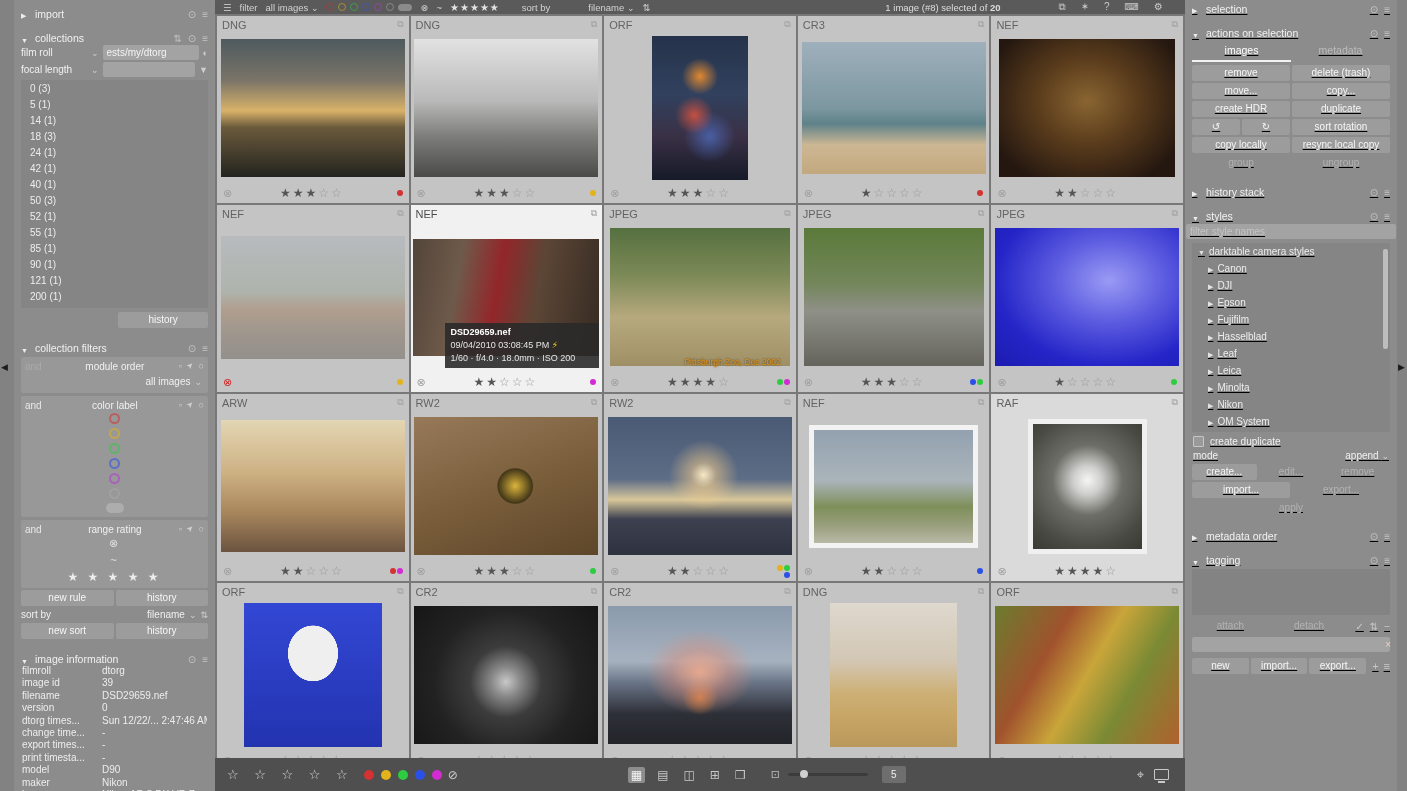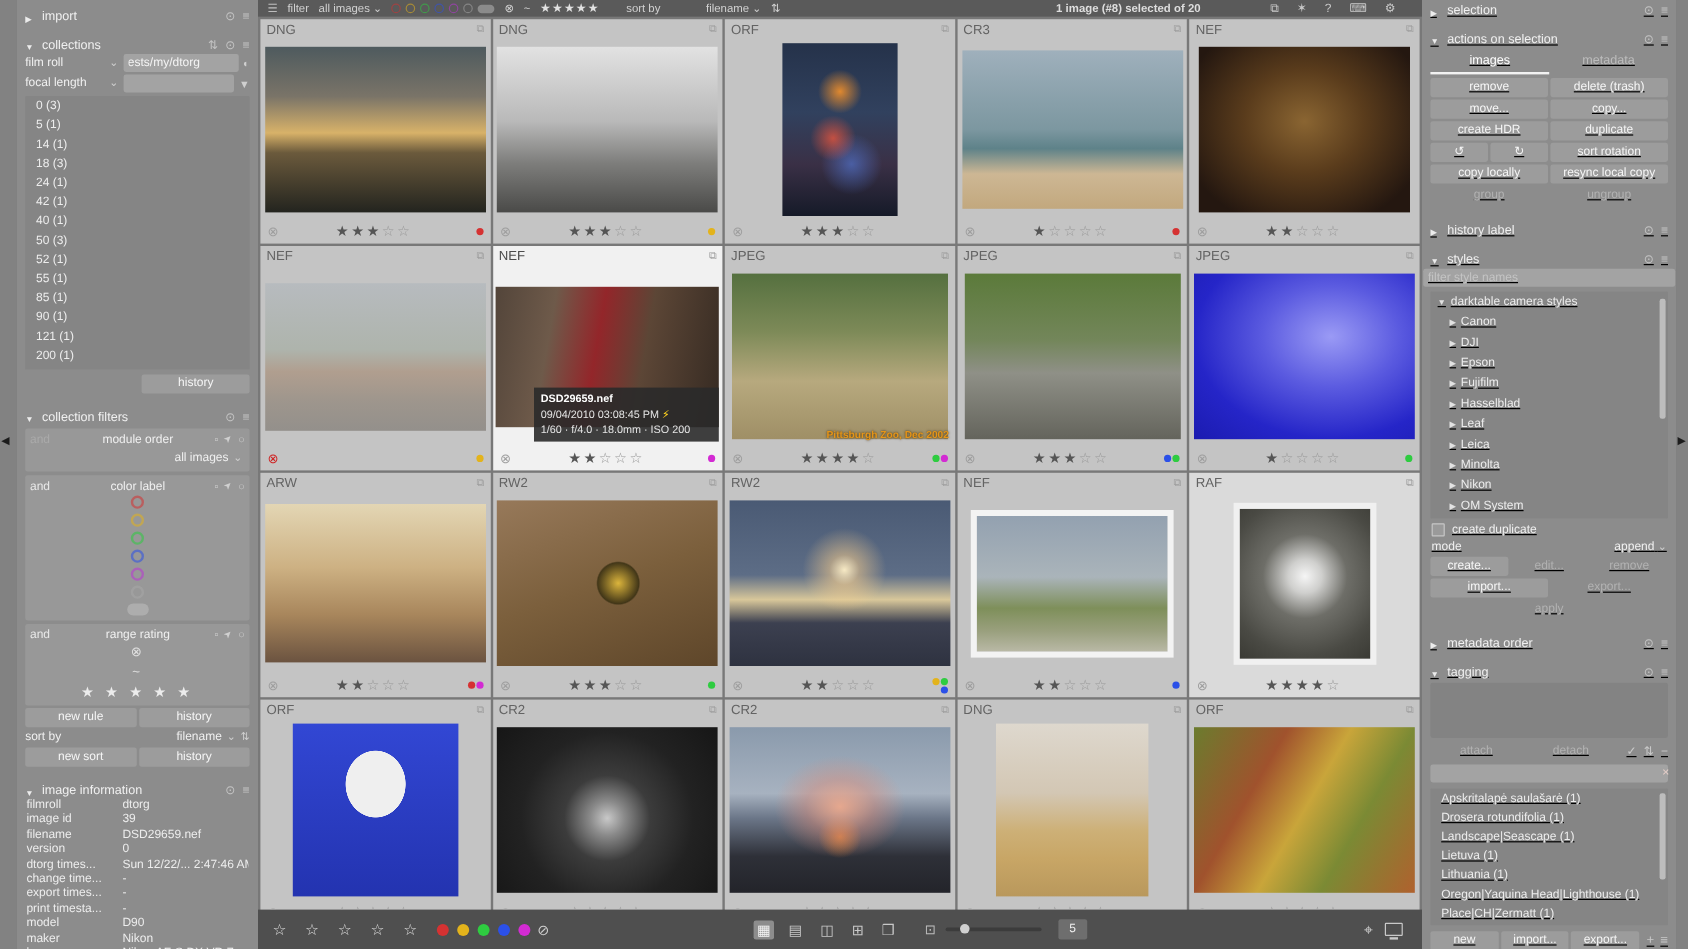--- a/index.html
+++ b/index.html
@@ -57,21 +57,21 @@
   .inforow .k{width:80px;flex:none;overflow:hidden;white-space:nowrap;}
   .inforow .v{flex:1;white-space:nowrap;overflow:hidden;}
 
   
   .center{flex:1;display:flex;flex-direction:column;min-width:0;}
   .top-bar{height:14px;background:#5a5a5a;display:flex;align-items:center;gap:8px;padding:0 8px;font-size:9.5px;color:#d2d2d2;flex:none;white-space:nowrap;}
   .tb-dots{display:flex;gap:4px;align-items:center;}
   .tb-dot{width:8px;height:8px;border-radius:50%;border:1.5px solid;opacity:.55;box-sizing:border-box;}
   .tb-pill{width:14px;height:7px;border-radius:4px;background:#9f9f9f;opacity:.7;}
   .tb-rating{font-size:10px;color:#e2e2e2;letter-spacing:1px;}
-  .status{margin-left:auto;color:#dedede;font-weight:bold;}
+  .status{margin-left:auto;color:#dedede;}
   .tb-icons{display:flex;gap:15px;margin:0 14px 0 50px;color:#c9c9c9;font-size:10px;}
 
   .grid{flex:1;display:grid;grid-template-columns:repeat(5,1fr);grid-auto-rows:187px;gap:2px;background:#787878;padding:2px 2px 0;overflow:hidden;min-height:0;}
   .cell{background:#c4c4c4;display:flex;flex-direction:column;overflow:hidden;position:relative;}
   .cell.selected{background:#f1f1f1;}
   .cell.hover{background:#dadada;}
   .cell-header{height:17px;display:flex;align-items:center;padding:0 5px;font-size:11px;color:#636363;flex:none;gap:20px;}
   .cell.selected .cell-header{color:#4c4c4c;}
   .group-icon{margin-left:auto;font-size:9px;color:#9d9d9d;}
   .cell-img{flex:1;display:flex;align-items:center;justify-content:center;position:relative;min-height:0;}
@@ -82,21 +82,21 @@
   .reject-icon.rej{color:#cf2222;}
   .stars{flex:1;text-align:center;font-size:12px;letter-spacing:2px;}
   .stars .on{color:#555;}
   .stars .off{color:#999;}
   .fdots{display:flex;gap:1px;width:16px;justify-content:flex-end;flex-wrap:wrap;}
   .fdot{width:6px;height:6px;border-radius:50%;}
 
   .ovl{position:absolute;left:34px;right:3px;bottom:4px;background:rgba(42,42,42,.9);padding:3px 6px;color:#e4e4e4;font-size:9px;line-height:1.45;}
   .ovl .l1{font-weight:bold;color:#fff;}
   .ovl .flash{color:#ffd21e;}
-  .caption{position:absolute;right:5px;bottom:5px;color:#e59518;font-size:8.5px;text-shadow:0 0 2px #3a2a10;font-weight:bold;}
+  .caption{position:absolute;right:15px;bottom:5px;color:#e59518;font-size:8.5px;text-shadow:0 0 2px #3a2a10;}
 
   
   .t1{background:linear-gradient(180deg,#4e5a5e 0%,#7a7468 30%,#d8b269 52%,#6b5a3c 64%,#23241f 100%);}
   .t2{background:linear-gradient(180deg,#e2e2e2,#b9b9b9 45%,#7e7e7c 70%,#4a4a48);}
   .t3{width:50%;height:96%;background:radial-gradient(circle at 50% 28%,rgba(255,150,40,.85) 0%,rgba(255,150,40,0) 16%),radial-gradient(circle at 44% 55%,rgba(255,90,60,.7) 0%,rgba(255,90,60,0) 20%),radial-gradient(circle at 60% 70%,rgba(90,140,255,.5) 0%,rgba(90,140,255,0) 22%),linear-gradient(180deg,#25324a,#31415e 40%,#3a3046 70%,#151a28);}
   .t4{height:88%;background:linear-gradient(180deg,#9fb0bc,#7c97a0 50%,#5e8289 62%,#cdb794 78%,#c2a87e);}
   .t5{width:92%;background:radial-gradient(ellipse at 50% 45%,#8a6532 0%,#5a3c1c 40%,#241710 85%);}
   .t6{height:82%;background:linear-gradient(180deg,#a7b0b8,#93a08f 45%,#98704e 60%,#6f5d49 80%,#585046);}
   .t7{height:78%;width:97%;background:linear-gradient(100deg,#53453a,#6e5a4a 25%,#93262a 45%,#5c4636 65%,#352a22);}
   .t8{width:94%;background:linear-gradient(180deg,#55703f,#7d8a58 35%,#b7a97e 65%,#9f8f66);}
@@ -773,21 +773,21 @@
         <div class="btn">copy locally</div>
         <div class="btn">resync local copy</div>
       </div>
     <div class="grow">
       <div class="btn ghost">group</div>
       <div class="btn ghost">ungroup</div>
     </div>
 
     <div class="sec-h">
       <span class="tri">▶</span>
-      <span>history label</span>
+      <span>history stack</span>
       <span class="h-icons">
           <span>⊙</span>
           <span>≡</span>
         </span>
     </div>
 
     <div class="sec-h">
       <span class="tri">▼</span>
       <span>styles</span>
       <span class="h-icons">
@@ -864,30 +864,20 @@
         <span>⇅</span>
         <span>−</span>
       </span>
     </div>
 
     <div class="search-row">
       <input class="inp" style="">
       <span class="x">×</span>
     </div>
 
-    <div class="listbox" id="tags-list" style="min-height:112px">
-      <span class="scroll-thumb" style="top:4px;height:72px"></span>
-    <div class="li">Apskritalapė saulašarė (1)</div>
-        <div class="li">Drosera rotundifolia (1)</div>
-        <div class="li">Landscape|Seascape (1)</div>
-        <div class="li">Lietuva (1)</div>
-        <div class="li">Lithuania (1)</div>
-        <div class="li">Oregon|Yaquina Head|Lighthouse (1)</div>
-        <div class="li">Place|CH|Zermatt (1)</div>
-      </div>
 
     <div class="tag-btn-row">
       <div class="btn">new</div>
       <div class="btn">import...</div>
       <div class="btn">export...</div>
       <span class="icons">
         <span>+</span>
         <span>≡</span>
       </span>
     </div>

